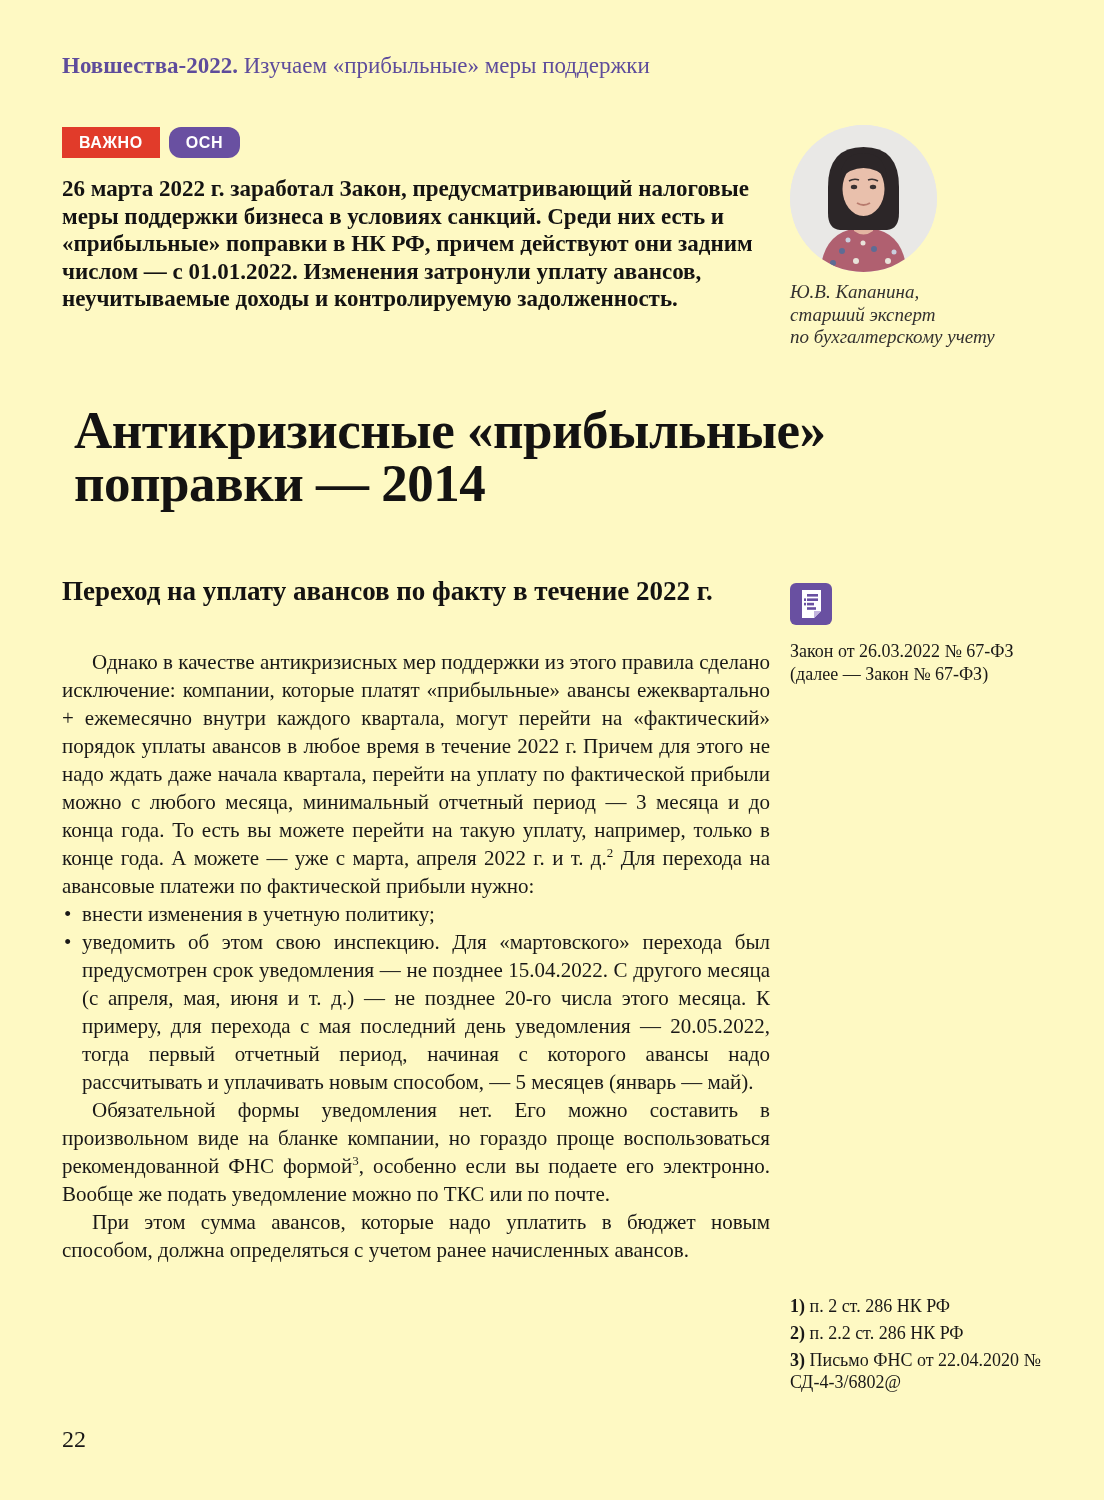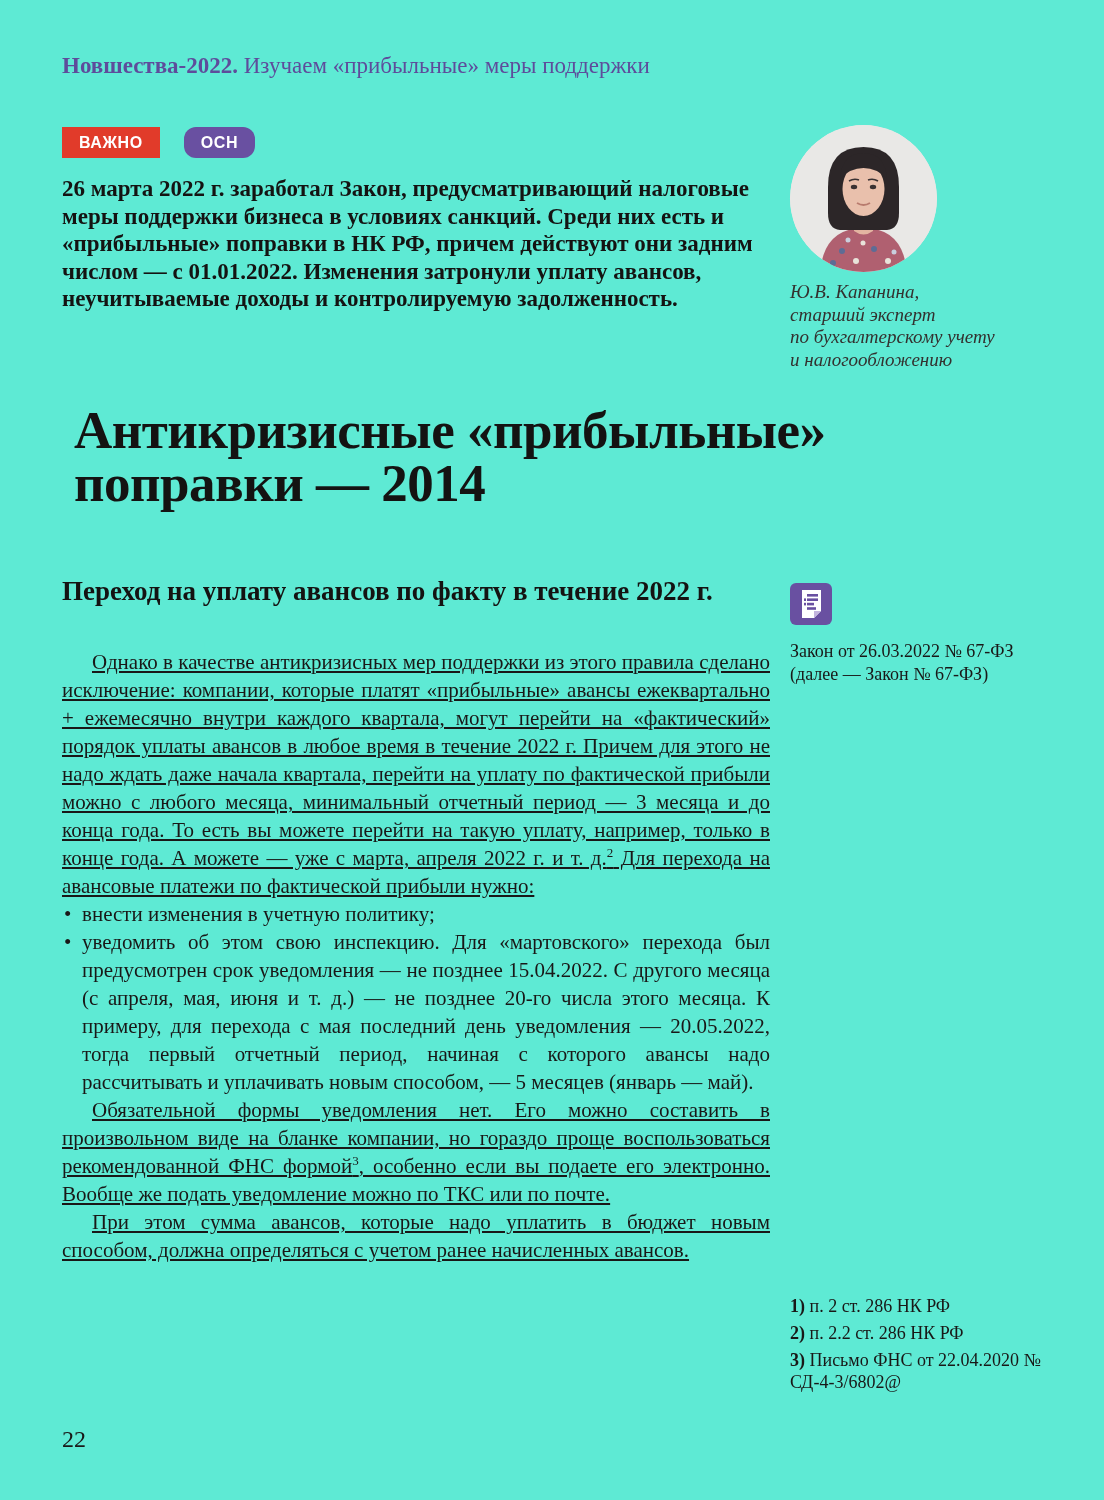--- a/index.html
+++ b/index.html
@@ -1,31 +1,31 @@
 <!DOCTYPE html>
 <html lang="ru"><head>
 <meta charset="utf-8">
 <style>
   html,body{margin:0;padding:0;background:#ffffff;}
   .page{
     position:relative;
     width:1104px;height:1500px;
-    background:#5eead4;
+    background:#fef9c3;
     font-family:"Liberation Serif","DejaVu Serif",serif;
     color:#191817;
     overflow:hidden;
   }
   
   .kicker{
     position:absolute;left:62px;top:52px;width:900px;
     font-size:23px;line-height:28px;color:#5e4c9b;
   }
   .kicker b{font-weight:700;}
   
-  .badges{position:absolute;left:62px;top:127px;display:flex;gap:24px;}
+  .badges{position:absolute;left:62px;top:127px;display:flex;gap:9px;}
   .badge{
     height:31px;line-height:31px;padding:0 17px;
     font-family:"Liberation Sans","DejaVu Sans",sans-serif;
     font-weight:700;font-size:16px;letter-spacing:.6px;color:#ffffff;
   }
   .badge.red{background:#e13b2a;}
   .badge.purple{background:#6950a1;border-radius:12px;}
   
   .lead{
     position:absolute;left:62px;top:175px;width:706px;
@@ -50,21 +50,21 @@
   
   .heading{
     position:absolute;left:62px;top:576px;width:680px;
     font-weight:700;font-size:27px;line-height:31px;color:#141312;
   }
   .body-col{
     position:absolute;left:62px;top:648px;width:708px;
     font-size:21px;line-height:28px;text-align:justify;color:#191817;
   }
   .body-col p{margin:0;}
-  .body-col p.ind{text-indent:30px;text-decoration:underline;}
+  .body-col p.ind{text-indent:30px;}
   sup{font-size:13px;line-height:0;vertical-align:super;}
   .bullet{position:relative;padding-left:20px;}
   .bullet .dot{position:absolute;left:2px;top:0;text-indent:0;}
   
   .note-icon{position:absolute;left:790px;top:583px;width:42px;height:42px;}
   .margin-note{
     position:absolute;left:790px;top:640px;width:270px;
     font-size:18px;line-height:23px;color:#191817;
   }
   .footnotes{
@@ -122,21 +122,20 @@
       <path d="M59 56 q5-3 10-1" stroke="#3a3233" stroke-width="1.6" fill="none"></path>
       <path d="M78 55 q5-2 10 1" stroke="#3a3233" stroke-width="1.6" fill="none"></path>
       <path d="M67 78 q6.5 4 13 0" stroke="#b87b6e" stroke-width="2" fill="none"></path>
     </svg>
   </div>
 
   <div class="author-caption">
     <div>Ю.В. Капанина,</div>
     <div>старший эксперт</div>
     <div>по бухгалтерскому учету</div>
-    <div>и налогообложению</div>
   </div>
 
   <h1 class="title" style="margin:0;">
     <div>Антикризисные «прибыльные»</div>
     <div>поправки — 2014</div>
   </h1>
 
   <h2 class="heading" style="margin:0;">Переход на уплату авансов по факту в течение 2022 г.</h2>
 
   <div class="body-col">

